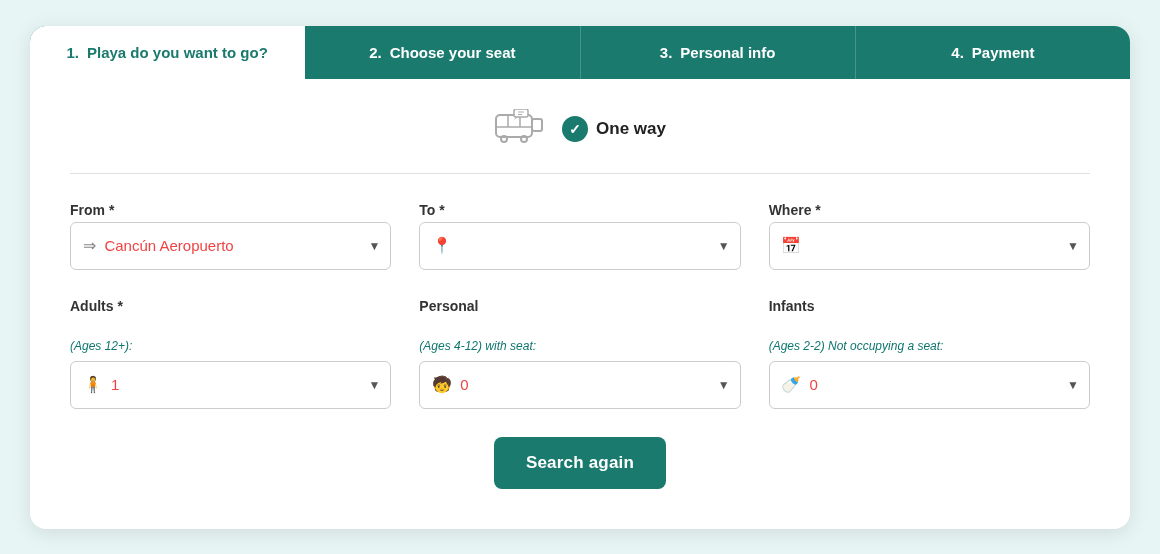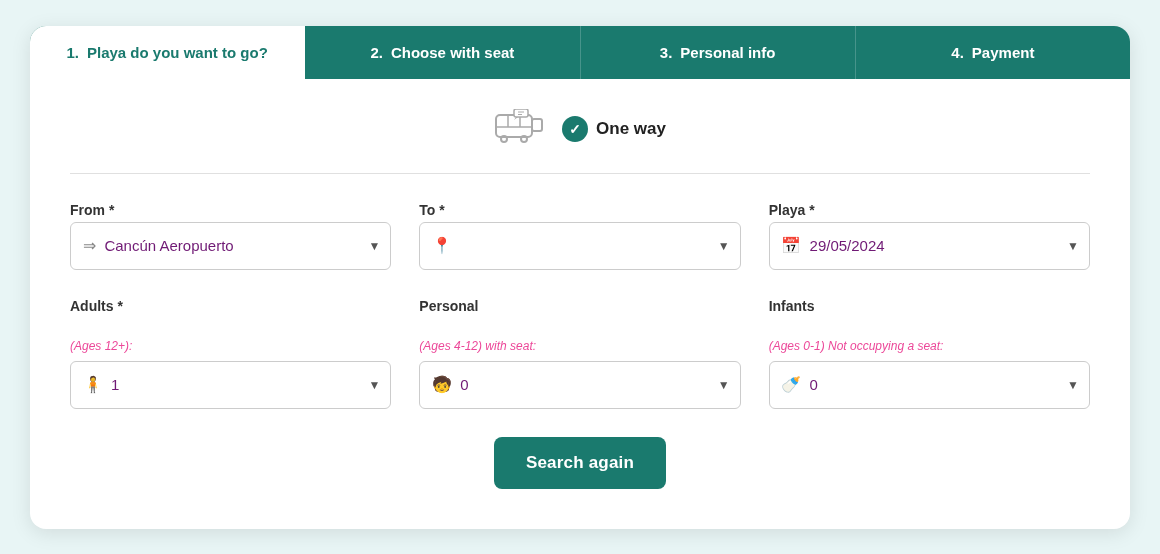--- a/index.html
+++ b/index.html
@@ -97,21 +97,21 @@
     .form-group label {
       display: block;
       font-size: 14px;
       font-weight: 700;
       color: #333;
       margin-bottom: 4px;
     }
     .form-group .sub-label {
       font-size: 12px;
       font-style: italic;
-      color: #ec4899;
+      color: #0f766e;
       font-weight: 400;
       margin-bottom: 8px;
       margin-top: 25px;
     }
     .select-wrapper {
       position: relative;
       border: 1.5px solid #ccc;
       border-radius: 6px;
       display: flex;
       align-items: center;
@@ -121,21 +121,21 @@
       min-height: 48px;
     }
     .select-wrapper .icon {
       margin-right: 8px;
       color: #888;
       font-size: 16px;
       flex-shrink: 0;
     }
     .select-wrapper .value {
       font-size: 15px;
-      color: #701a75;
+      color: #ef4444;
       flex: 1;
     }
     .select-wrapper .chevron {
       position: absolute;
       right: 10px;
       color: #555;
       font-size: 12px;
     }
 
     
@@ -164,21 +164,21 @@
 
 <div class="card">
 
   <div class="steps">
     <div class="step active">
       <span class="step-number">1.</span>
       <span>Playa do you want to go?</span>
     </div>
     <div class="step">
       <span class="step-number">2.</span>
-      <span>Choose with seat</span>
+      <span>Choose your seat</span>
     </div>
     <div class="step">
       <span class="step-number">3.</span>
       <span>Personal info</span>
     </div>
     <div class="step">
       <span class="step-number">4.</span>
       <span>Payment</span>
     </div>
   </div>
@@ -222,24 +222,23 @@
         </div>
       </div>
       <div class="form-group">
         <label>To *</label>
         <div class="select-wrapper">
           <span class="icon">📍</span>
           <span class="chevron">▼</span>
         </div>
       </div>
       <div class="form-group">
-        <label>Playa *</label>
+        <label>Where *</label>
         <div class="select-wrapper">
           <span class="icon">📅</span>
-          <span class="value">29/05/2024</span>
           <span class="chevron">▼</span>
         </div>
       </div>
     </div>
 
     <div class="form-row">
       <div class="form-group">
         <label>Adults *</label>
         <div class="sub-label">(Ages 12+):</div>
         <div class="select-wrapper">
@@ -252,21 +251,21 @@
         <label>Personal</label>
         <div class="sub-label">(Ages 4-12) with seat:</div>
         <div class="select-wrapper">
           <span class="icon">🧒</span>
           <span class="value">0</span>
           <span class="chevron">▼</span>
         </div>
       </div>
       <div class="form-group">
         <label>Infants</label>
-        <div class="sub-label">(Ages 0-1) Not occupying a seat:</div>
+        <div class="sub-label">(Ages 2-2) Not occupying a seat:</div>
         <div class="select-wrapper">
           <span class="icon">🍼</span>
           <span class="value">0</span>
           <span class="chevron">▼</span>
         </div>
       </div>
     </div>
 
     <div class="btn-row">
       <button class="btn-search">Search again</button>

